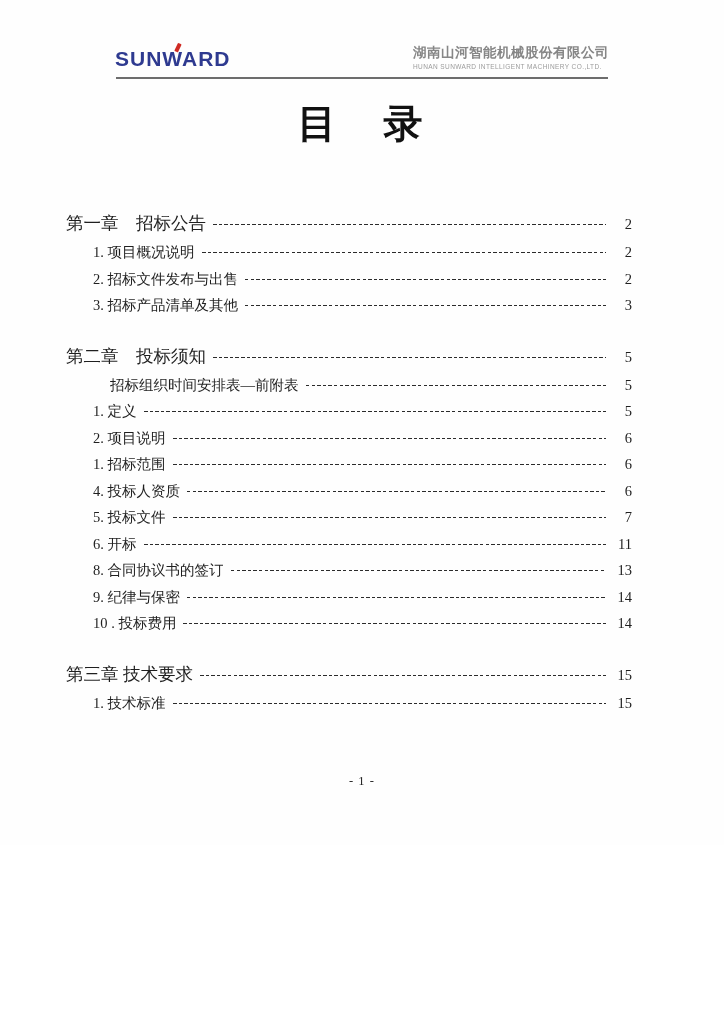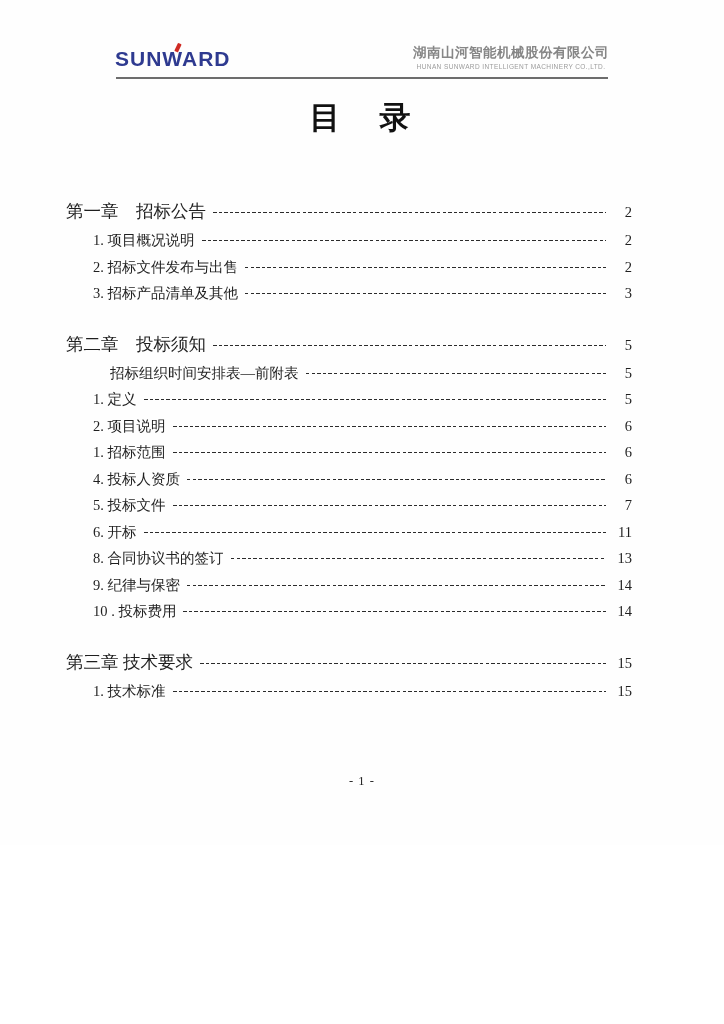--- a/index.html
+++ b/index.html
@@ -45,21 +45,21 @@
     position: absolute;
     left: 61px;
     top: -5px;
     width: 3.5px;
     height: 9px;
     background: var(--accent-red, #cf2b24);
     transform: rotate(26deg);
     border-radius: 1px;
   }
   .company {
-    text-align: center;
+    text-align: left;
     line-height: 1.1;
     padding-bottom: 1px;
   }
   .company-zh {
     font-family: "Liberation Sans", "DejaVu Sans", sans-serif;
     font-weight: bold;
     font-size: 13.5px;
     letter-spacing: 0.5px;
     color: var(--company-gray, #868686);
   }
@@ -74,21 +74,21 @@
     width: 492px;
     height: 2.5px;
     margin: 6px auto 0;
     background: var(--divider-gray, #6d6d6d);
   }
 
   
   .doc-title {
     margin: 18px 0 8px;
     text-align: center;
-    font-size: 31px;
+    font-size: 39px;
     font-weight: bold;
     letter-spacing: 4px;
     color: #111111;
   }
 
   
   .toc {
     margin: 60px 92px 0 66px;
   }
   .toc-row {

